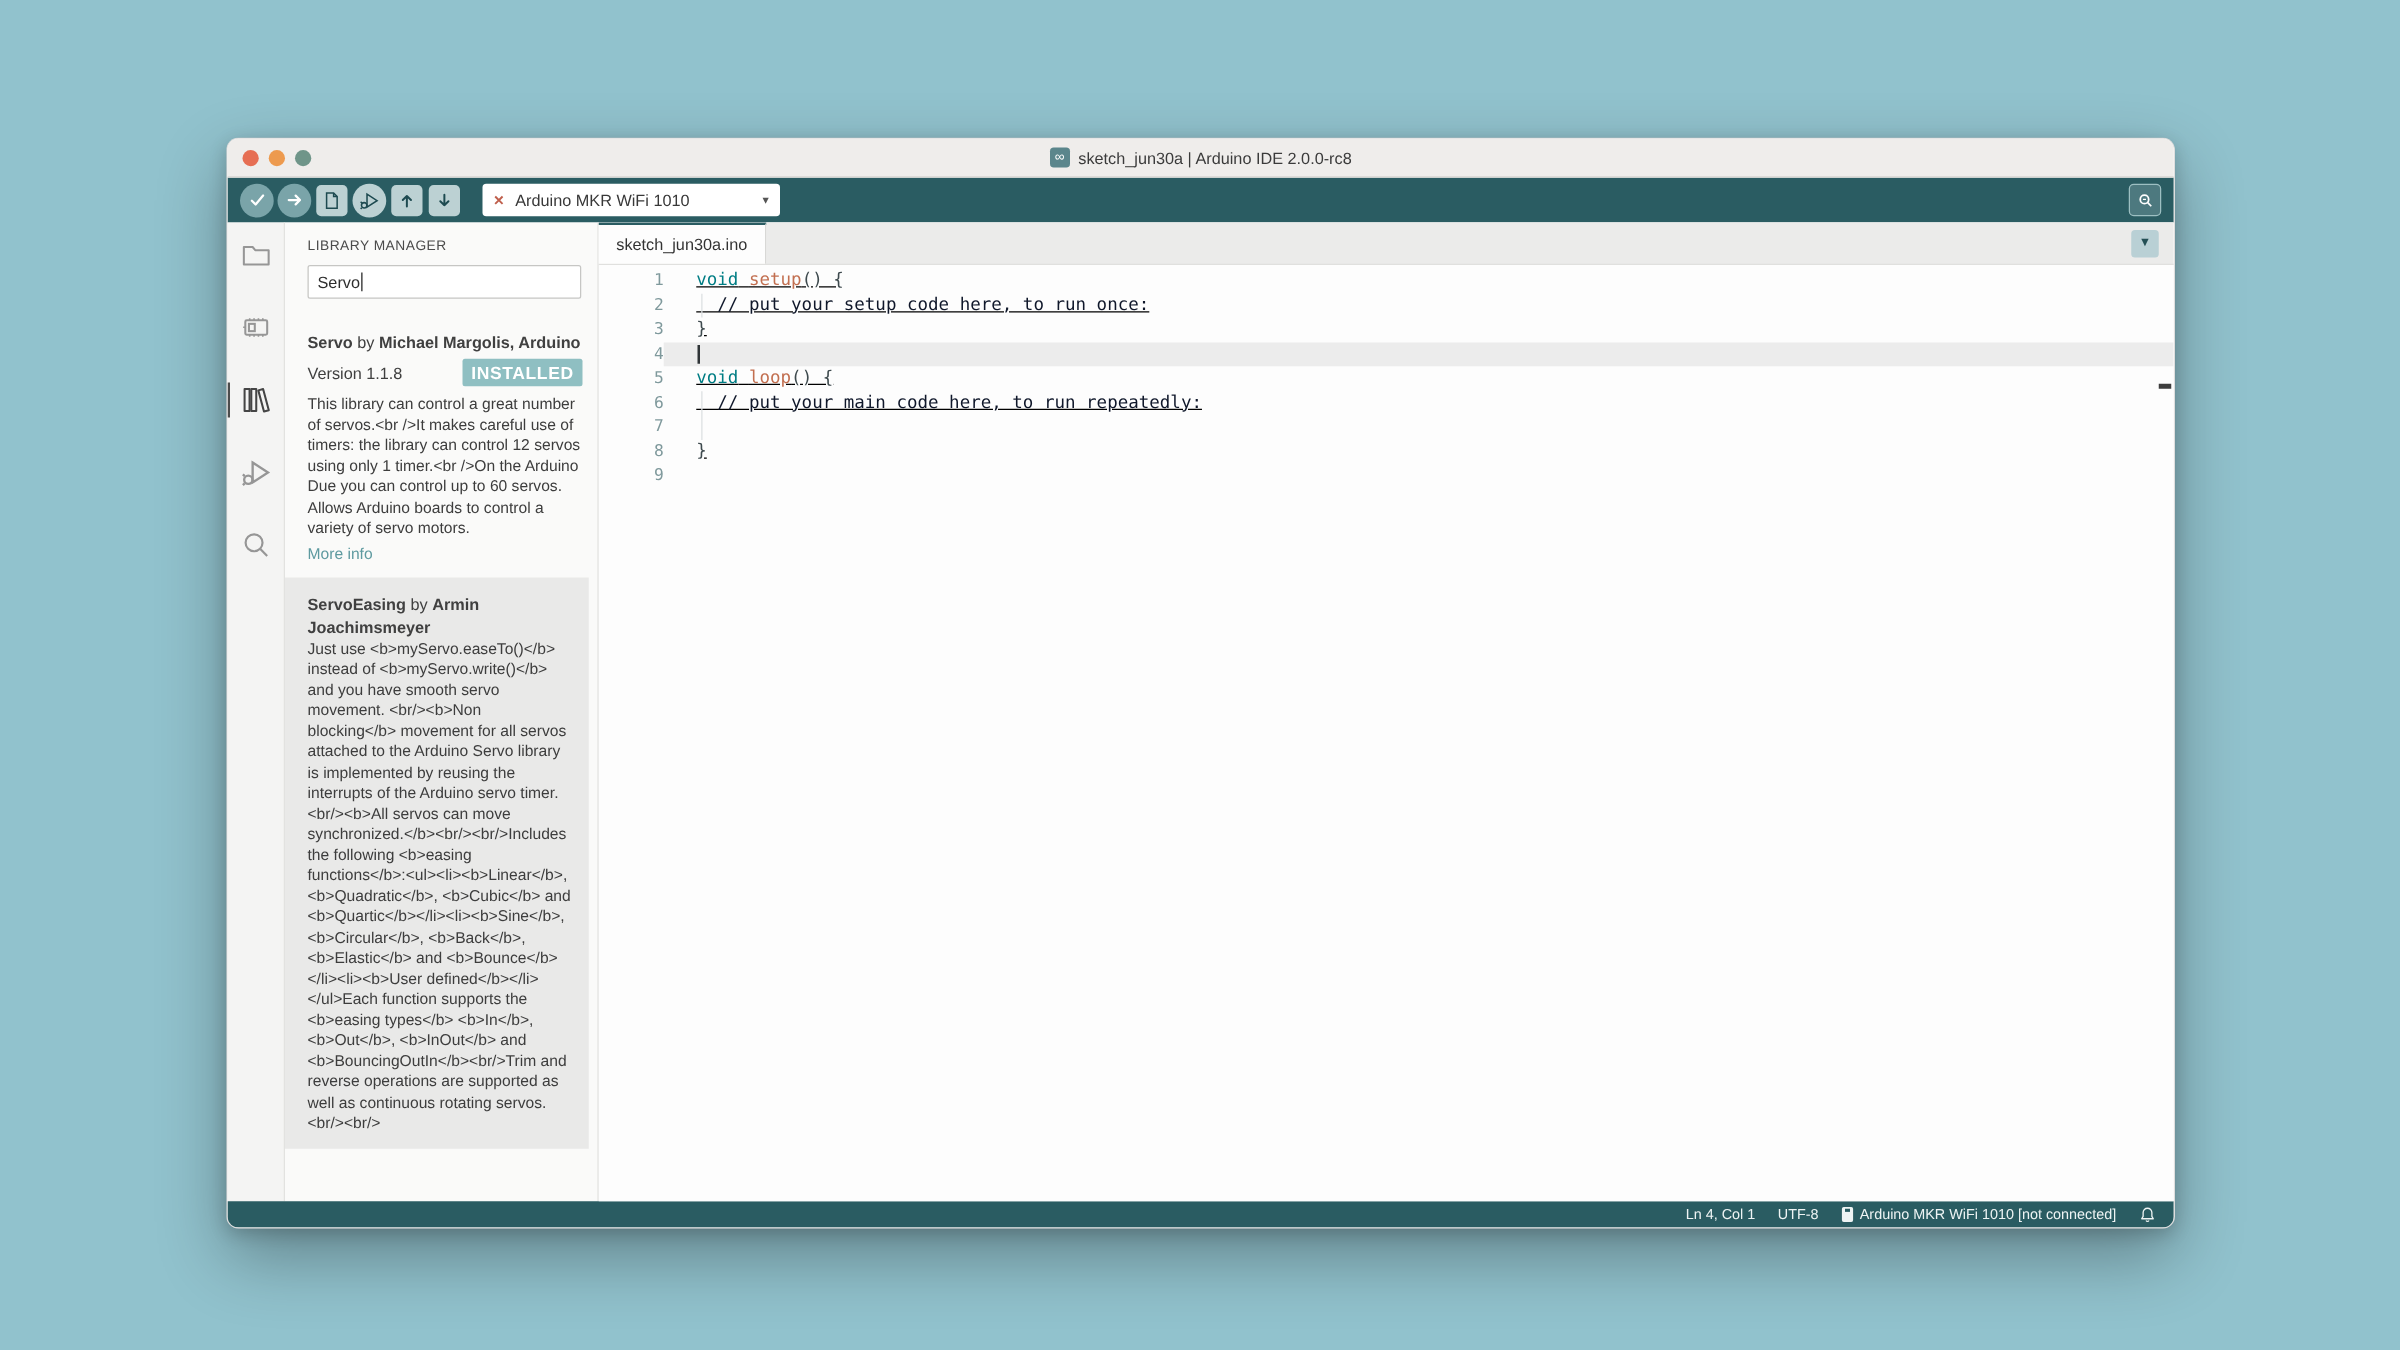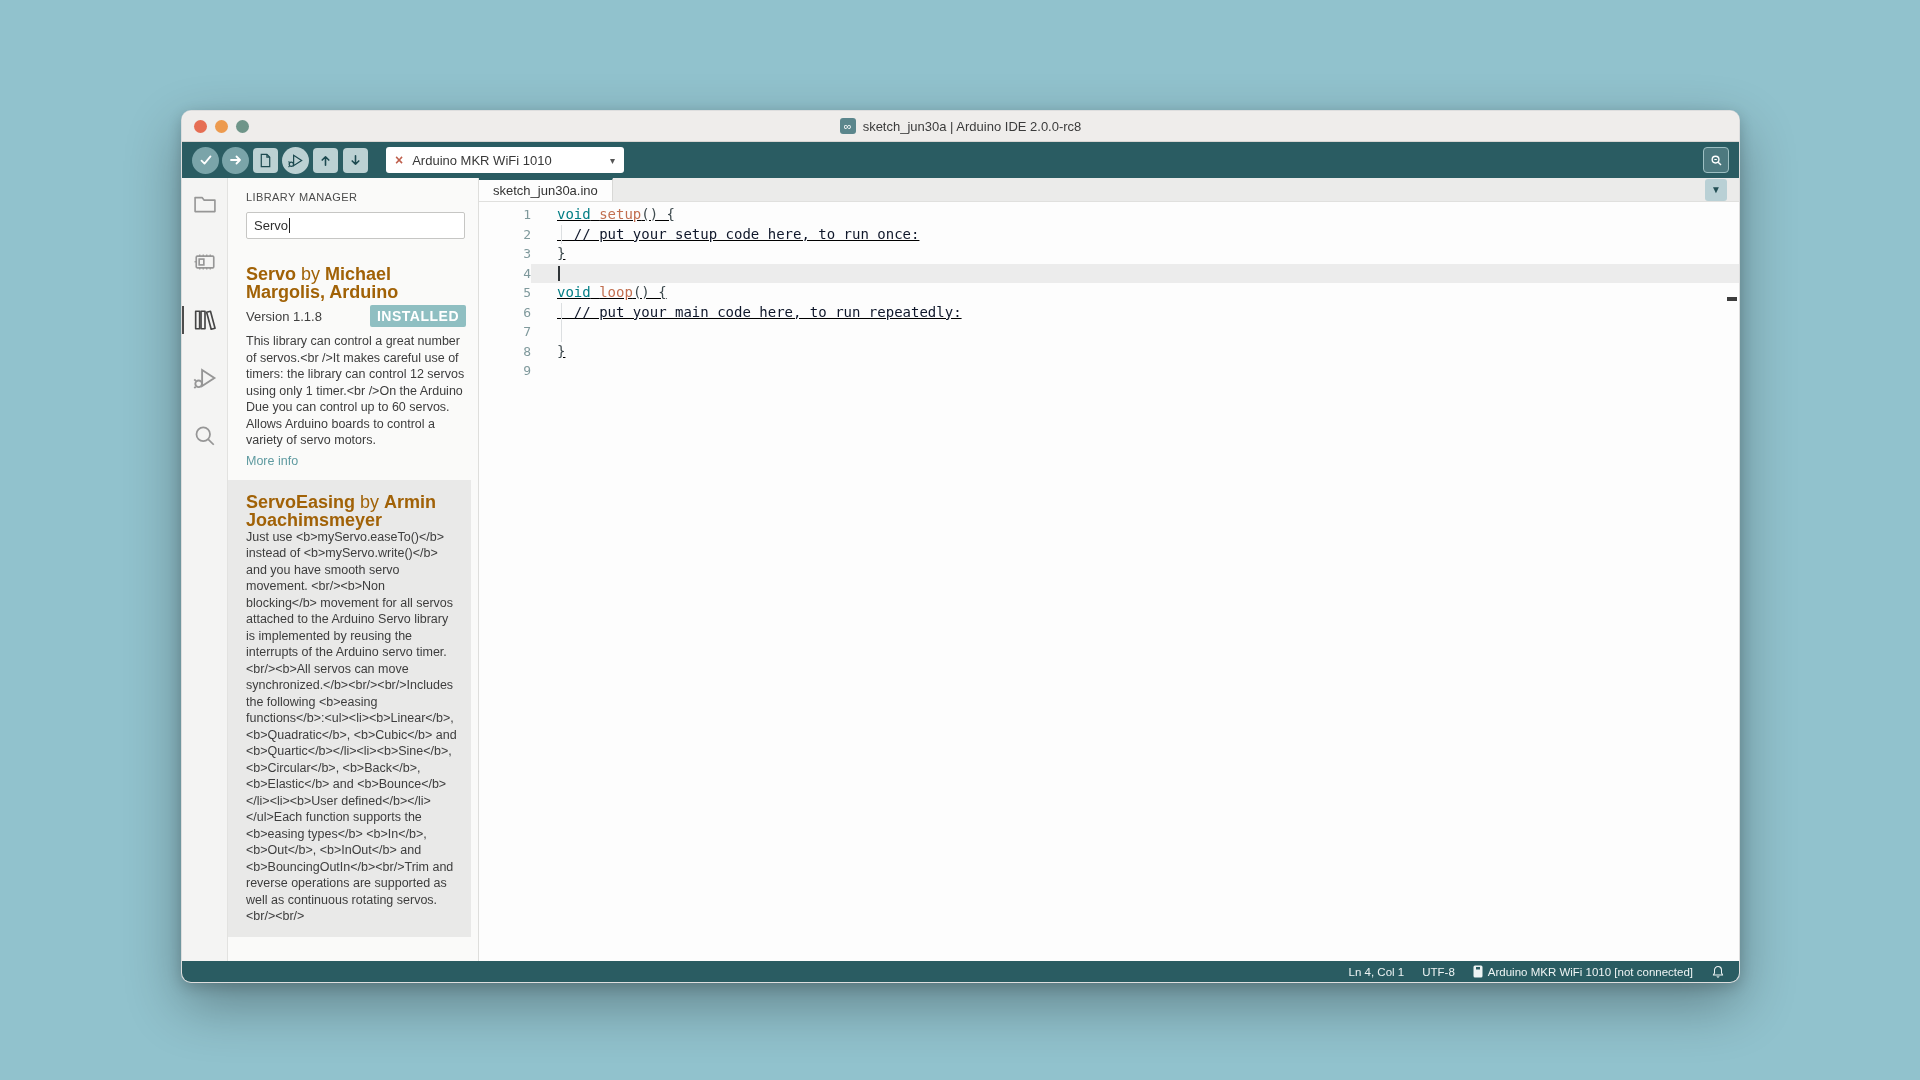--- a/index.html
+++ b/index.html
@@ -45,33 +45,33 @@
   .act-item.active::before { content:""; position:absolute; left:0; top:2px; bottom:2px; width:2px; background:#4c4c4c; }
 
   
   .panel { width:251px; background:#fafaf9; border-right:1px solid #dededc; display:flex; flex-direction:column; overflow:hidden; flex:0 0 auto; }
   .panel-header { font-size:11px; font-weight:normal; letter-spacing:.4px; color:#4b4b4b; padding:13px 12px 0 18px; }
   .search-box { margin:9px 13px 0 18px; height:27px; background:#fff; border:1px solid #c6c6c4; border-radius:2px;
     display:flex; align-items:center; padding:0 7px; font-size:13px; color:#2e2e2e; cursor:text; }
   .fake-caret { display:inline-block; width:1px; height:15px; background:#222; margin-left:1px; }
   .entries { flex:1; margin-top:14px; overflow:hidden; }
   .entry { padding:12px 12px 12px 18px; font-size:12.5px; color:#3d3d3d; }
-  .entry-title { font-size:18px; line-height:18px; color:#a16207; margin-bottom:4px; }
+  .entry-title { font-size:13px; line-height:18px; color:#404040; margin-bottom:4px; }
   .version-row { display:flex; align-items:center; justify-content:space-between; margin:2px 0 6px;gap:24px; }
   .version { font-size:13px; color:#3f3f3f; }
   .badge { background:#8fbfc2; color:#fff; font-size:14px; font-weight:bold; letter-spacing:.5px;
     padding:3px 7px; border-radius:2px; }
   .entry-desc { line-height:16.5px; white-space:pre-wrap; word-break:break-word; }
   .more-info { display:inline-block; margin-top:5px; color:#5e9aa0; cursor:pointer; }
   .entry-1 { background:#e9e9e8; margin-right:7px; padding-top:13px; }
   .entry-1 .entry-title { margin-bottom:0; }
 
   
   .editor { flex:1; display:flex; flex-direction:column; min-width:0; background:#fdfdfd; position:relative; }
-  .tabbar { height:24px; background:#ebebea; border-bottom:1px solid #e0e0de; display:flex; align-items:stretch; flex:0 0 auto; }
+  .tabbar { height:34px; background:#ebebea; border-bottom:1px solid #e0e0de; display:flex; align-items:stretch; flex:0 0 auto; }
   .tab { background:#fdfdfd; border-right:1px solid #d8d8d6; border-top:2px solid #2a5c62;
     padding:0 14px; display:flex; align-items:center; font-size:13px; color:#333; cursor:pointer; }
   .tab-spacer { flex:1; }
   .tab-dropdown { align-self:center; width:22px; height:22px; margin-right:12px; border-radius:3px;
     background:#b9d0d5; display:flex; align-items:center; justify-content:center; cursor:pointer;
     color:#234f55; font-size:10px; }
   .code { flex:1; padding-top:3px; font-family:"DejaVu Sans Mono", monospace; font-size:14px; position:relative; overflow:hidden; }
   .code-line { display:flex; height:19.5px; line-height:19.5px; }
   .ln-num { width:52px; text-align:right; color:#7f999c; flex:0 0 auto; font-size:13px; }
   .ln-text { flex:1; padding-left:26px; position:relative; white-space:pre;text-decoration:underline; }

